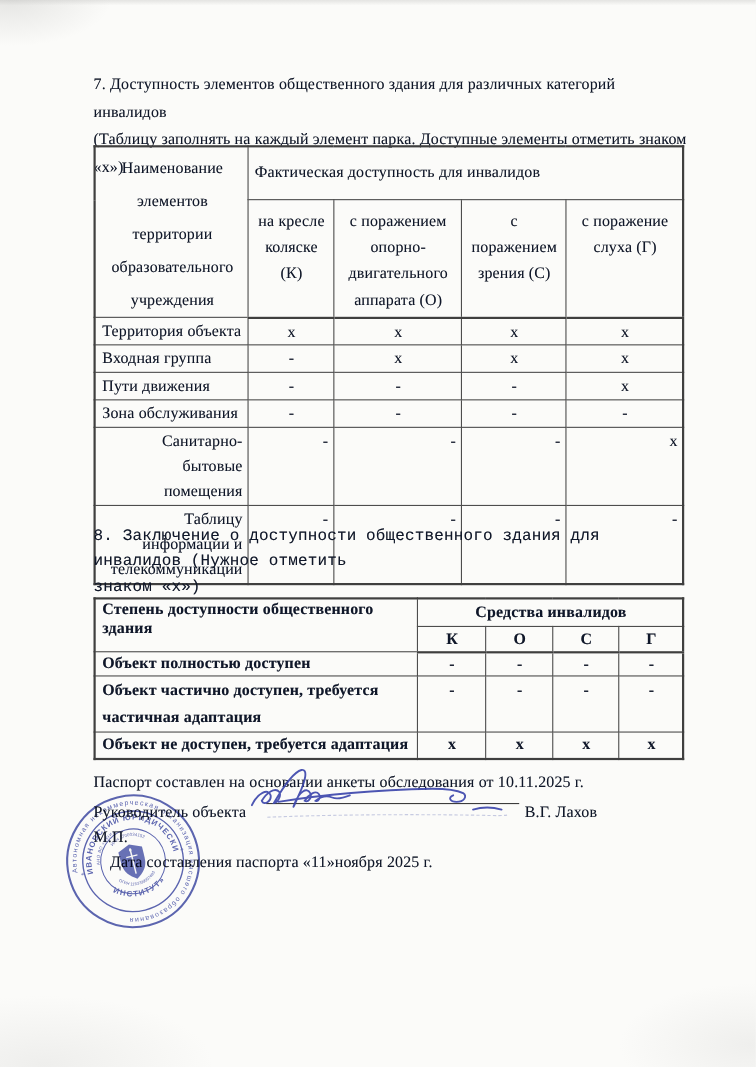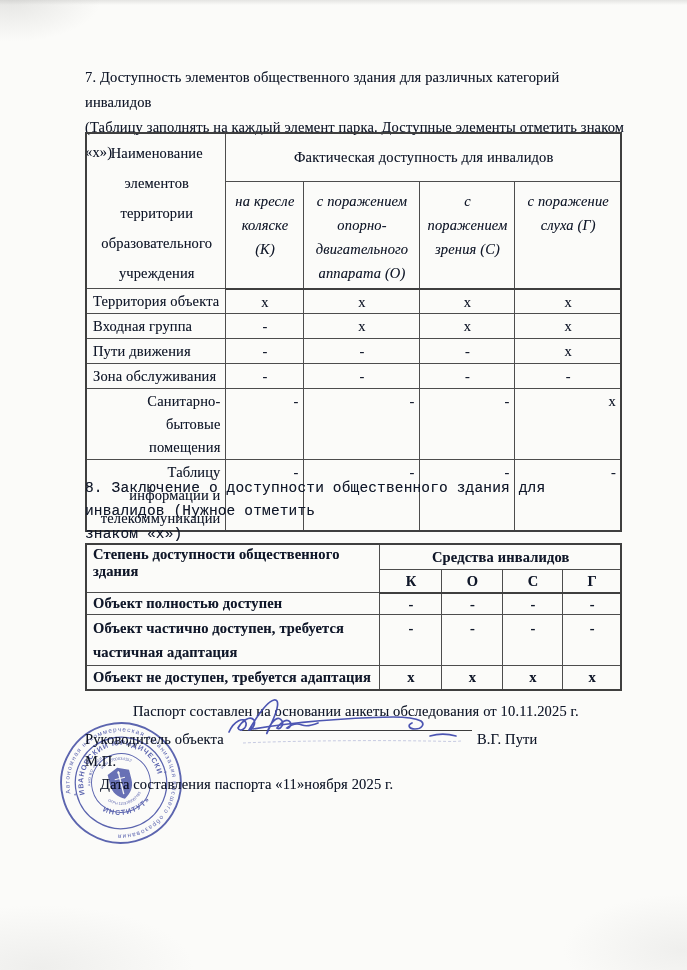--- a/index.html
+++ b/index.html
@@ -14,32 +14,32 @@
        text-shadow:0 0 .4px rgba(60,60,60,.45);}
   .s7{left:85px;top:50px;width:540px;}
   .s8{left:85px;top:462px;width:540px;line-height:23px;font-family:Liberation Mono, monospace;}
   table{position:absolute;border-collapse:collapse;table-layout:fixed;
         font-size:14.5px;letter-spacing:.15px;text-shadow:0 0 .4px rgba(60,60,60,.45);margin-top:26px;}
   td{border:1px solid #4d4d4d;box-sizing:border-box;vertical-align:top;
      padding:1px 4px 0 6px;overflow:hidden;}
   .t1{left:85px;top:106px;width:535px;border:2px solid #3f3f3f;}
   .t2{left:85px;top:517px;width:535px;border:2px solid #3f3f3f;font-weight:bold;}
   .c1h{text-align:center;line-height:30px;padding-top:4px;}
-  .gh{text-align:center;height:48px;line-height:44px;}
-  .t1 .sub td{height:92px;text-align:center;line-height:24px;padding-top:7px;border-bottom:2px solid #3f3f3f;font-style:italic;}
+  .gh{height:48px;line-height:44px;}
+  .t1 .sub td{height:92px;text-align:center;line-height:24px;padding-top:7px;border-bottom:2px solid #3f3f3f;}
   .t1 .r1 td{height:25px;}
   .t1 .r2 td{height:48px;line-height:23px;text-align:right;}
   td.val{text-align:center;line-height:22px;}
   .t2 .gh2{text-align:center;height:25px;line-height:23px;}
   .t2 .kosg td{height:23px;text-align:center;line-height:20px;border-bottom:2px solid #3f3f3f;}
   .t2 .ra td{height:22px;line-height:19px;}
   .t2 .rb td{height:51px;line-height:24px;}
   .t2 .rc td{height:24px;line-height:20px;}
   .lbl{line-height:23px;}
-  .f-basis{left:85px;top:684px;margin-left:48px;}
+  .f-basis{left:85px;top:684px;}
   .f-head{left:85px;top:712px;}
   .f-name{left:477px;top:712px;}
   .f-mp{left:85px;top:734px;}
   .f-date{left:100px;top:757px;}
   .sig-line{position:absolute;left:242px;top:702px;width:230px;height:28px;
             border-bottom:1.2px solid #3c3c3c;}
   .signature{position:absolute;left:225px;top:694px;width:255px;height:54px;}
   .stamp{position:absolute;left:58px;top:720px;width:126px;height:126px;
          transform:rotate(-14deg);opacity:.84;mix-blend-mode:multiply;}
 </style>
@@ -155,21 +155,21 @@
         <td class="val">х</td>
         <td class="val">х</td>
         <td class="val">х</td>
       </tr>
     </tbody>
   </table>
 
   <p class="txt f-basis">Паспорт составлен на основании анкеты обследования от 10.11.2025 г.</p>
   <p class="txt f-head">Руководитель объекта</p>
   <div class="sig-line"></div>
-  <p class="txt f-name">В.Г. Пути</p>
+  <p class="txt f-name">В.Г. Лахов</p>
   <p class="txt f-mp">М.П.</p>
   <p class="txt f-date">Дата составления паспорта  «11»ноября 2025 г.</p>
 
   <svg class="signature" viewBox="0 0 255 54">
     <g fill="none" stroke="#3a44ab" stroke-width="1.7" stroke-linecap="round" opacity="0.9">
       <path d="M4,38 C9,27 19,22 21,29 C22,34 15,39 13,34 C17,27 25,21 29,26 C31,30 27,36 24,36 C31,24 41,8 49,6 C55,5 53,15 47,28 C43,37 40,44 43,36 C47,26 54,21 57,27 C59,31 55,36 52,34 C56,28 62,24 65,28 C67,31 64,35 62,34 C67,30 72,29 77,31 C82,33 88,31 93,29"></path>
       <path d="M28,35 C70,28 120,24 168,23 C180,23 190,24 196,27 C200,30 197,35 190,35 C184,35 182,31 187,29"></path>
       <path d="M205,42 C215,39 224,40 231,42"></path>
     </g>
     <path d="M18,49 C60,47 140,46 200,47 C215,47 228,48 236,47" fill="none" stroke="#9aa3cd" stroke-width="1" stroke-dasharray="3 2" opacity="0.55"></path>

